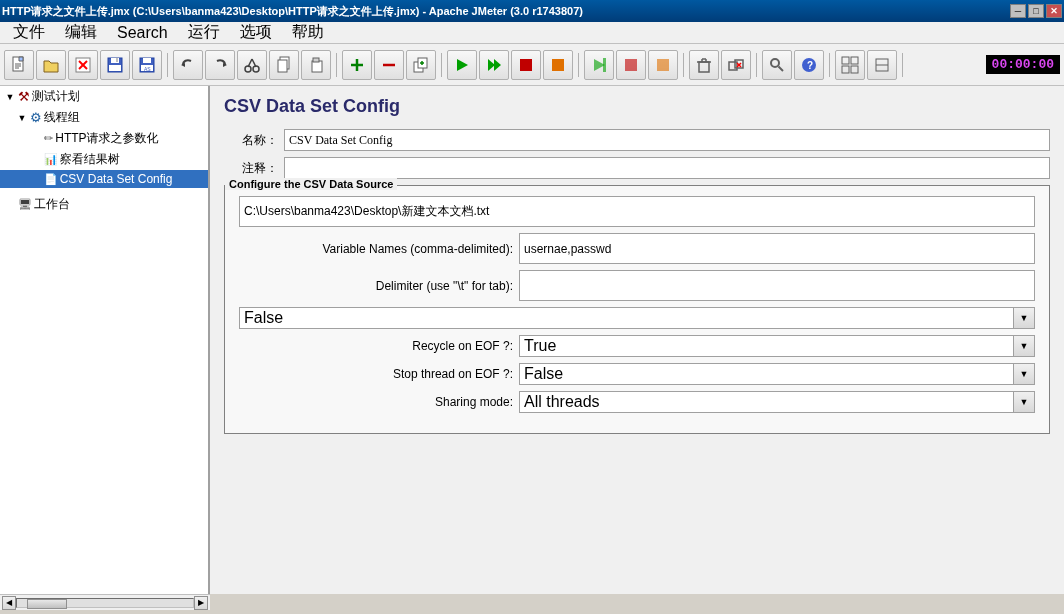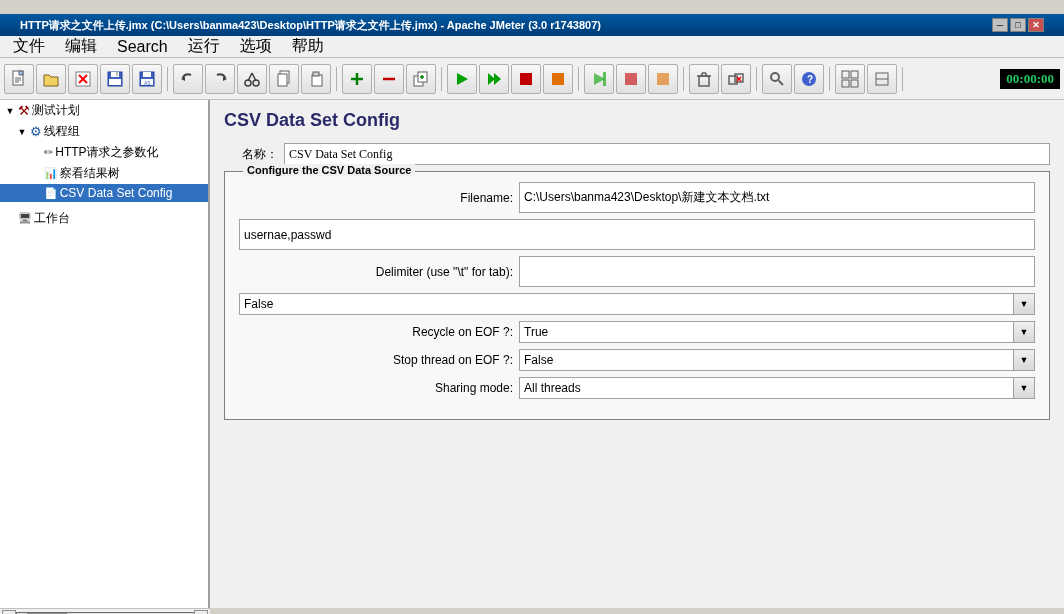--- a/index.html
+++ b/index.html
@@ -12,25 +12,24 @@
       overflow: hidden;
     }
 
     
     .title-bar {
       background: linear-gradient(to bottom, #0058a0, #003c78);
       color: white;
       height: 22px;
       display: flex;
       align-items: center;
-      padding: 0 20px;
+      padding: 0 2px;
       font-size: 11px;
       font-weight: bold;
       user-select: none;
-      margin-top: 14px;
     }
     .title-bar-text {
       flex: 1;
       white-space: nowrap;
       overflow: hidden;
     }
     .title-controls {
       display: flex;
       gap: 2px;
     }
@@ -94,23 +93,23 @@
       height: 24px;
       background: #b0b0b0;
       margin: 0 3px;
       flex-shrink: 0;
     }
     .tb-timer {
       margin-left: auto;
       font-size: 13px;
       font-weight: bold;
       background: #000;
-      color: #22c55e;
+      color: #d946ef;
       padding: 2px 6px;
-      font-family: Liberation Serif, serif;
+      font-family: Liberation Mono, monospace;
     }
 
     
     .main-layout {
       display: flex;
       height: calc(614px - 22px - 22px - 42px - 20px);
     }
 
     
     .left-panel {
@@ -172,21 +171,21 @@
     .section-box {
       border: 1px solid #808080;
       background: #f8f8f8;
       padding: 10px 14px 14px 14px;
       margin-top: 6px;
       position: relative;
     }
     .section-legend {
       position: absolute;
       top: -8px;
-      left: 18px;
+      left: 0;
       background: #f0f0f0;
       padding: 0 4px;
       font-size: 11px;
       font-weight: bold;
     }
 
     .config-row {
       display: flex;
       align-items: center;
       margin-bottom: 6px;
@@ -213,21 +212,21 @@
       display: flex;
       align-items: stretch;
     }
     .config-select-display {
       flex: 1;
       height: 22px;
       border: 1px solid #a0a0a0;
       border-right: none;
       background: white;
       padding: 1px 4px;
-      font-size: 12px;
+      font-size: 16px;
       display: flex;
       align-items: center;
     }
     .config-select-arrow {
       width: 22px;
       height: 22px;
       background: linear-gradient(to bottom, #f0f0f0, #d8d8d8);
       border: 1px solid #a0a0a0;
       display: flex;
       align-items: center;
@@ -529,31 +528,35 @@
   </div>
 
   <div class="right-panel">
     <div class="panel-title">CSV Data Set Config</div>
 
     <div class="field-row">
       <span class="field-label" style="width:60px;">名称：</span>
       <input class="field-input" type="text" value="CSV Data Set Config" style="">
     </div>
 
+    <div class="field-row">
+      <span class="field-label" style="width:60px;">注释：</span>
+      <input class="field-input" type="text" style="">
+    </div>
 
     <div class="section-box">
       <span class="section-legend">Configure the CSV Data Source</span>
 
       <div class="config-row">
-        <span class="config-label">Filename:</span>
         <input class="config-input" type="text" value="C:\Users\banma423\Desktop\新建文本文档.txt" style="">
       </div>
 
 
       <div class="config-row">
+        <span class="config-label">Variable Names (comma-delimited):</span>
         <input class="config-input" type="text" value="usernae,passwd" style="">
       </div>
 
       <div class="config-row">
         <span class="config-label">Delimiter (use "\t" for tab):</span>
         <input class="config-input" type="text" value="" style="">
       </div>
 
       <div class="config-row">
         <div class="config-select-wrap">

